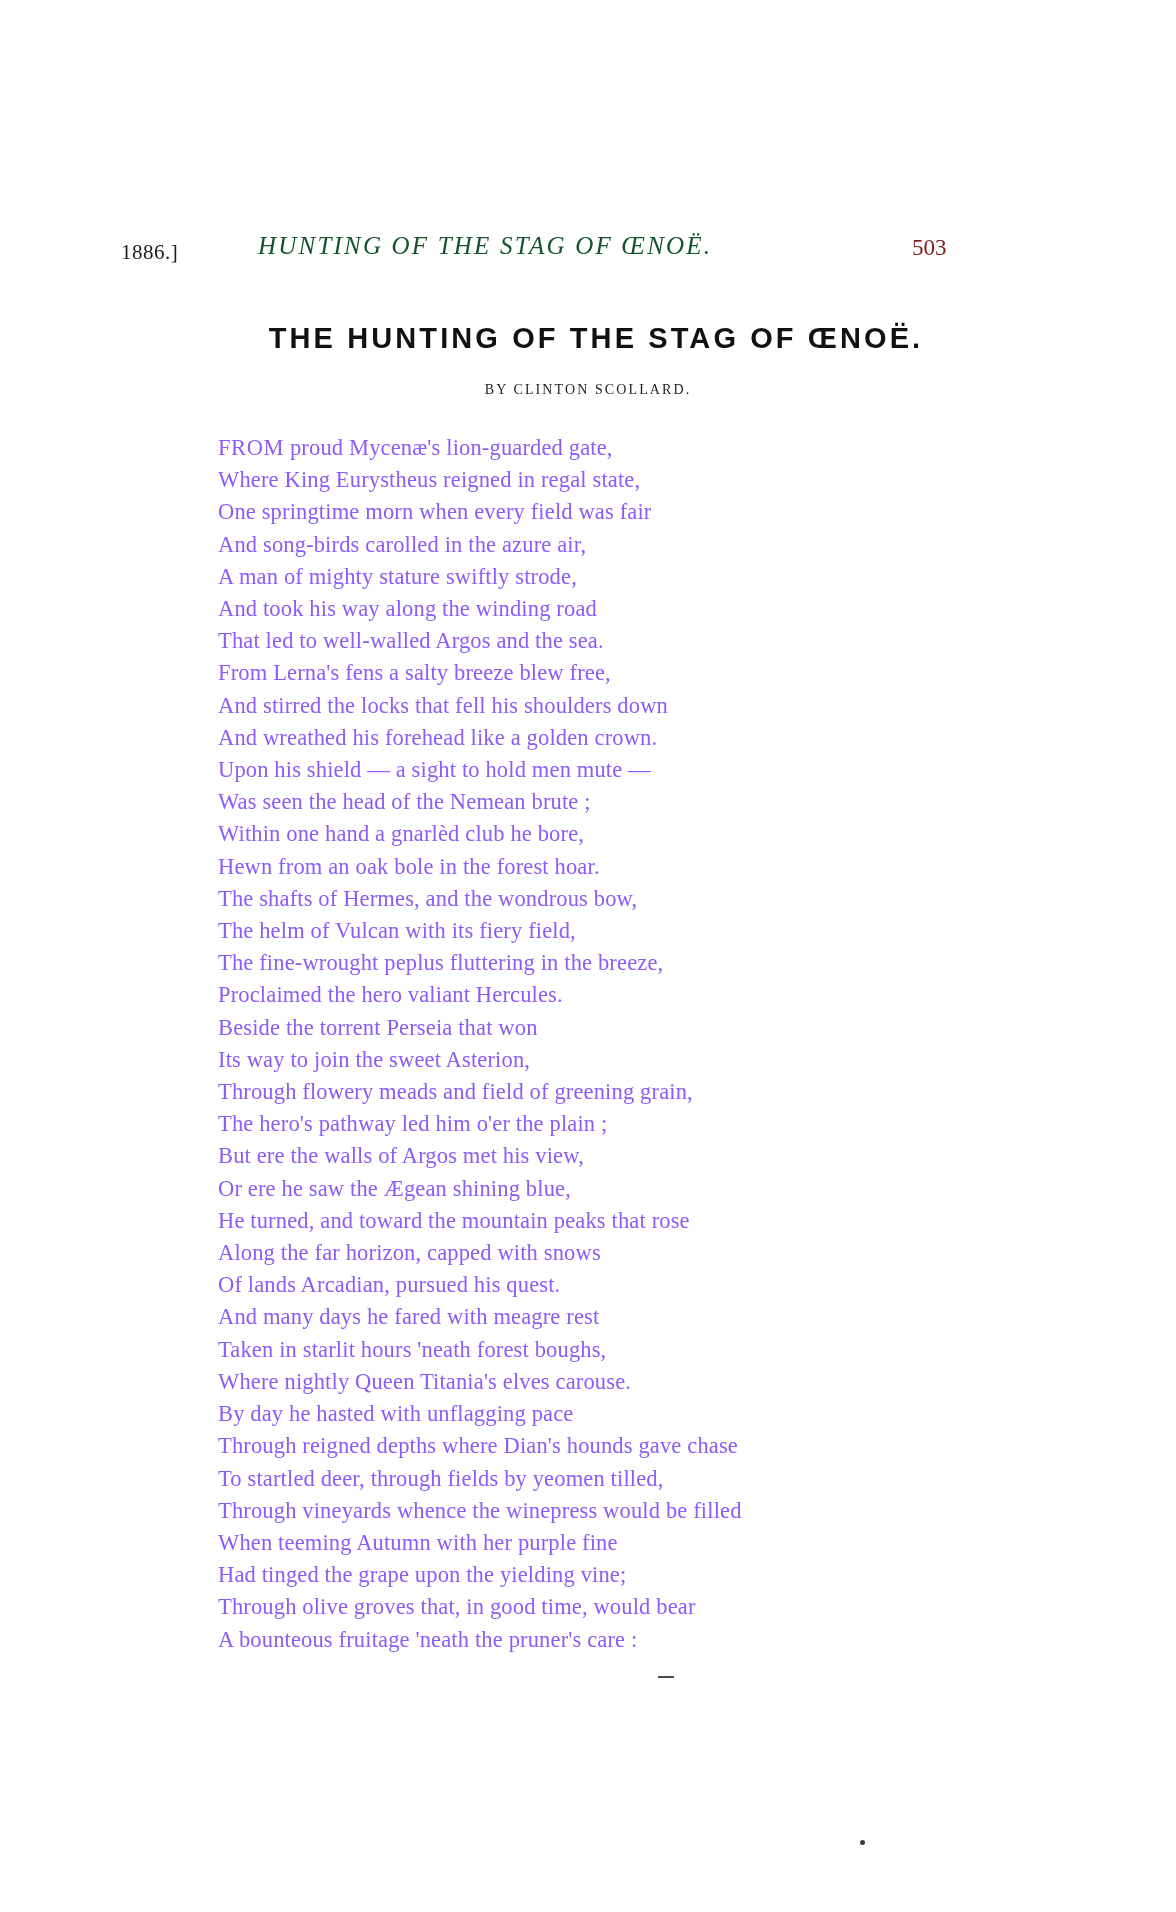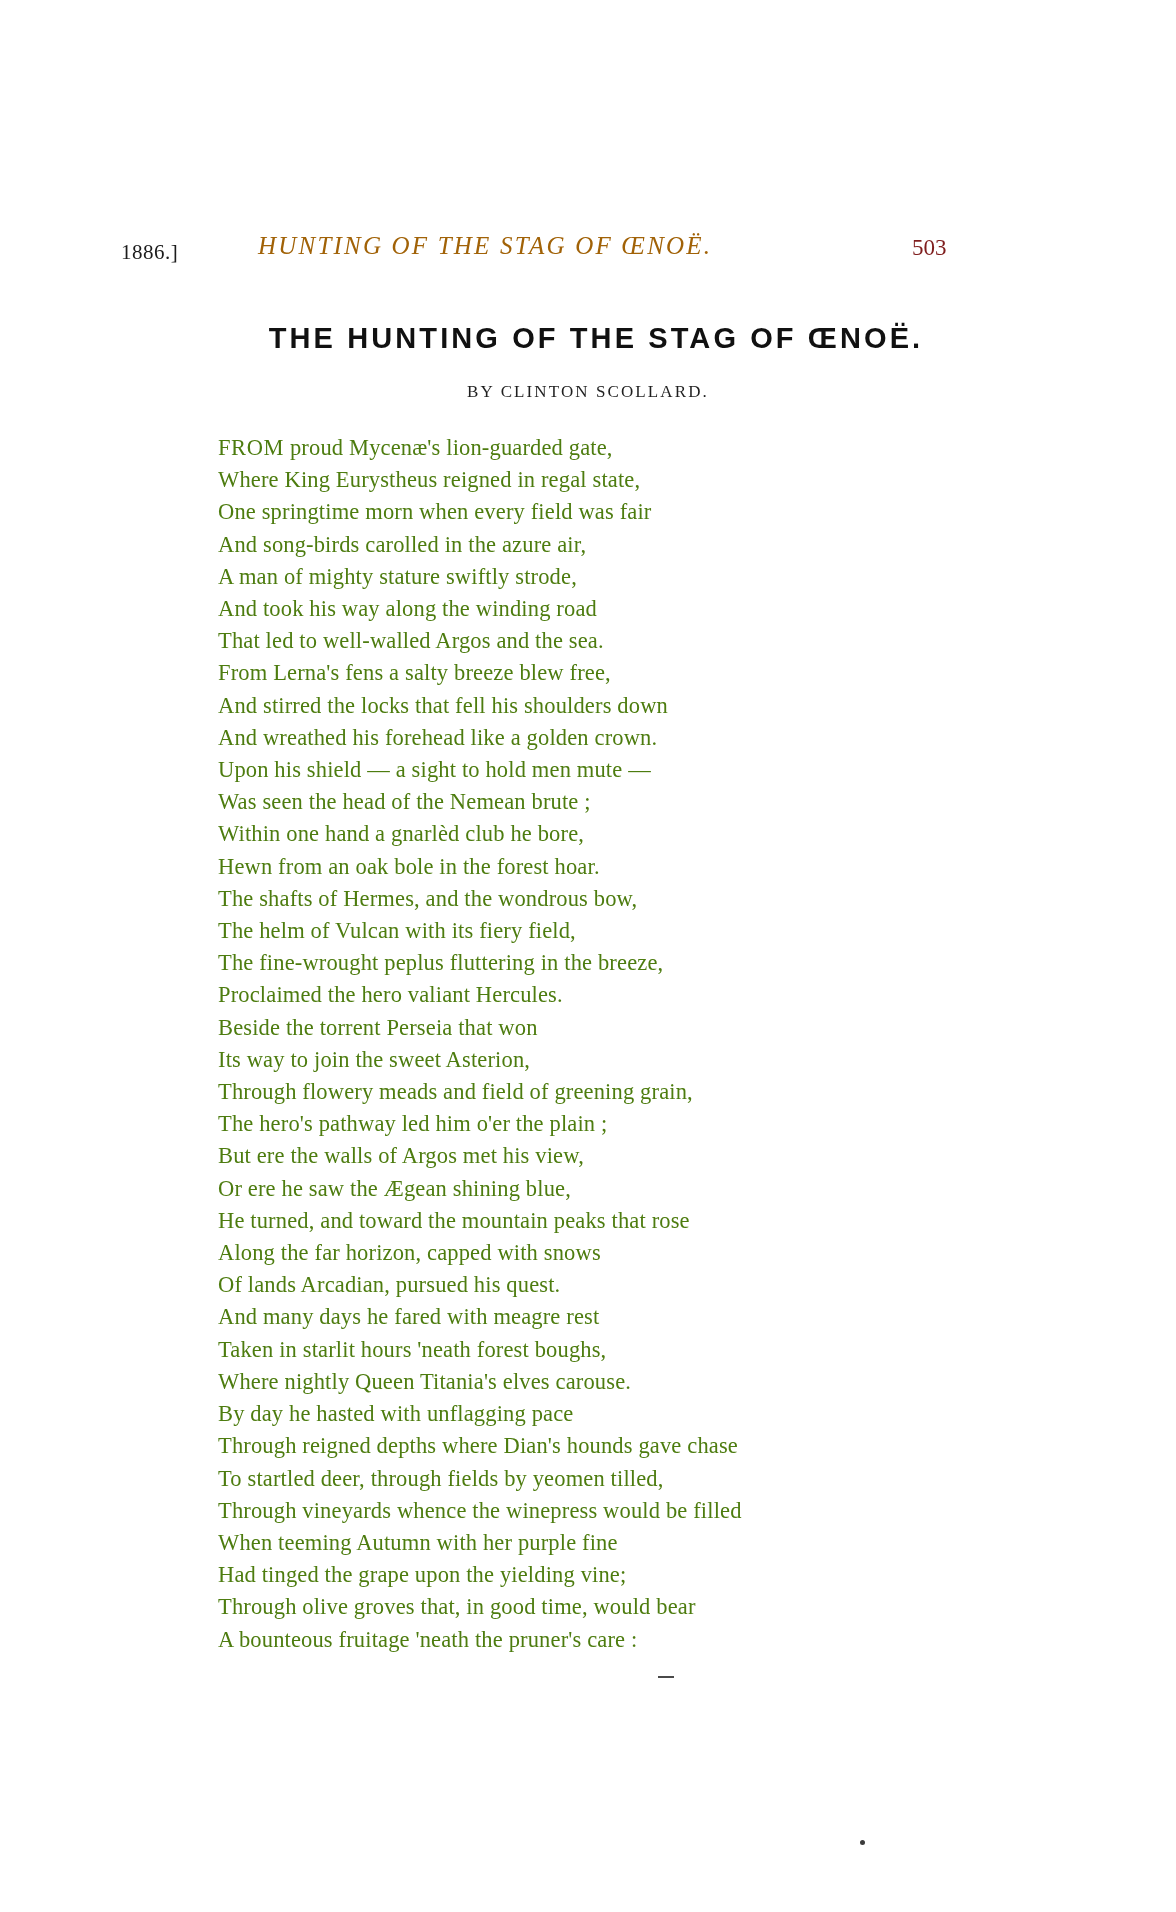--- a/index.html
+++ b/index.html
@@ -37,21 +37,21 @@
     letter-spacing: 0.5px;
     color: #1c1c1c;
   }
   .rh-title {
     position: absolute;
     left: 258px;
     top: 0px;
     font-size: 25px;
     font-style: italic;
     letter-spacing: 2.2px;
-    color: #a16207;
+    color: #14532d;
     white-space: nowrap;
   }
   .rh-page {
     position: absolute;
     left: 912px;
     top: 3px;
     font-size: 23px;
     color: #7f1d1d;
   }
 
@@ -69,37 +69,37 @@
     color: #111111;
     white-space: nowrap;
     padding-left: 8px;
   }
   .byline {
     position: absolute;
     top: 382px;
     left: 0;
     width: 1176px;
     text-align: center;
-    font-size: 17px;
+    font-size: 14px;
     letter-spacing: 2.1px;
     color: #1f1f1f;
   }
 
   
   .poem {
     position: absolute;
     top: 432px;
     left: 218px;
     width: 720px;
   }
   .poem-line {
     font-size: 22.5px;
     line-height: 32.2px;
     white-space: pre;
-    color: #4d7c0f;
+    color: #8b5cf6;
     letter-spacing: 0.15px;
   }
   .poem-line .smallcaps {
     font-variant: small-caps;
     font-size: 22.5px;
     letter-spacing: 0.6px;
   }
 
   
   .foot-rule {

